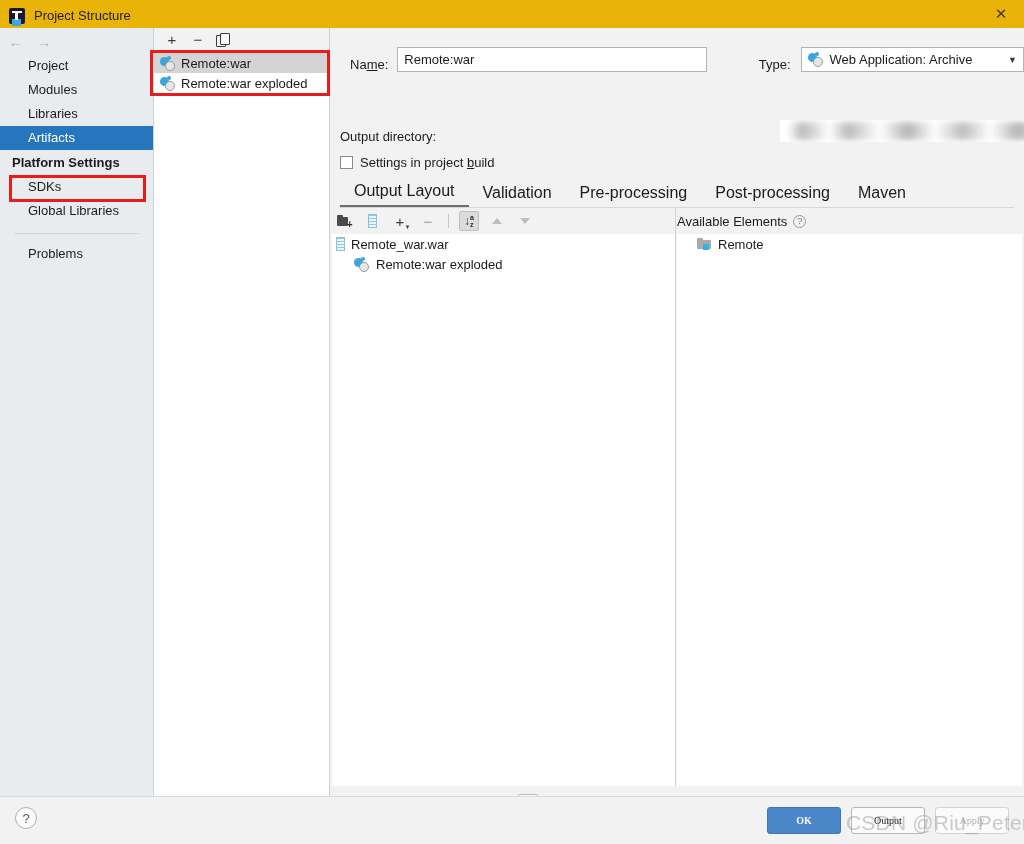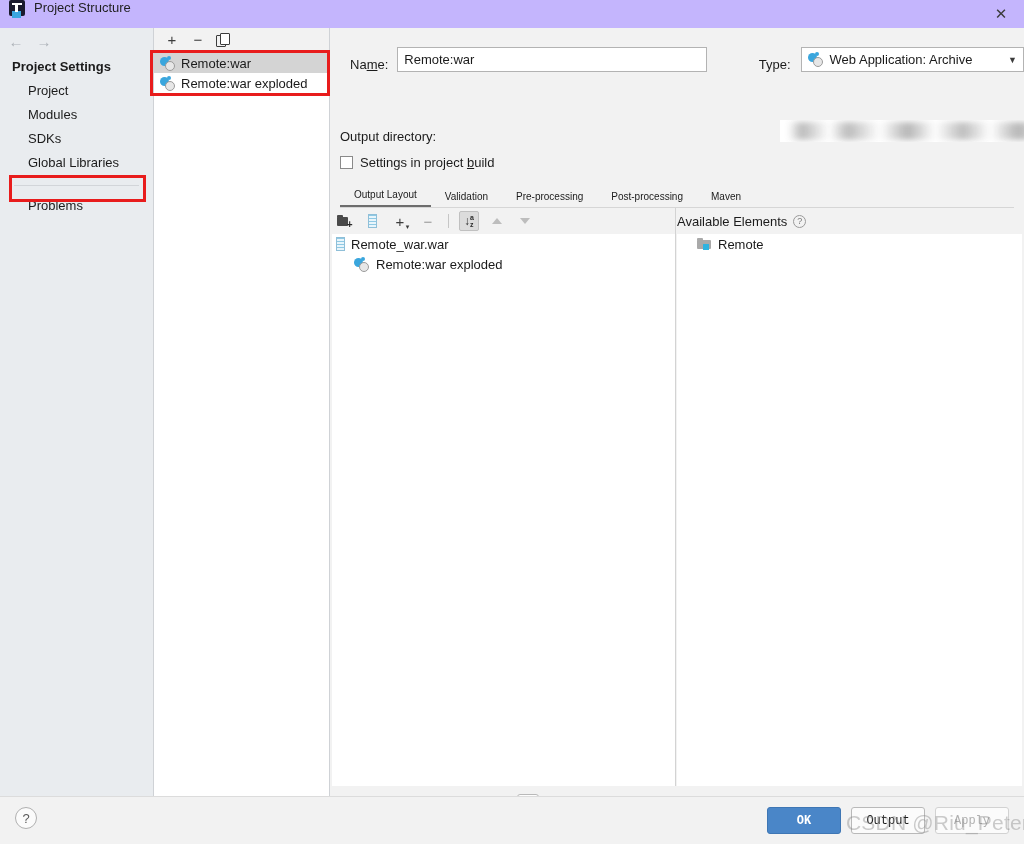--- a/index.html
+++ b/index.html
@@ -14,23 +14,23 @@
   }
   #app {
     position: relative;
     width: 1024px; height: 844px;
     background: #f2f2f2;
   }
 
   
   .titlebar {
     position: absolute; left: 0; top: 0; width: 1024px; height: 32px;
-    background: #c4b5fd;
+    background: #eab308;
     border-bottom: 1px solid #e2e2e2;
-    display: flex; align-items: flex-start;
+    display: flex; align-items: center;
   }
   .titlebar .ij-icon {
     width: 16px; height: 16px; margin-left: 9px; margin-right: 9px;
     background: #1a1a2e; border-radius: 2px;
     position: relative; flex: none;
   }
   .titlebar .ij-icon::before {
     content: ""; position: absolute; left: 3px; top: 3px;
     width: 10px; height: 2px; background: #ffffff;
   }
@@ -182,21 +182,21 @@
     flex: none;
   }
 
   
   .tabs {
     position: absolute; left: 10px; top: 155px; width: 674px; height: 25px;
     display: flex; align-items: flex-end;
     border-bottom: 1px solid #d6d6d6;
   }
   .tab {
-    padding: 0 14px 5px 14px; font-size: 10px; color: #1b1b1b;
+    padding: 0 14px 5px 14px; font-size: 16px; color: #1b1b1b;
   }
   .tab.active { border-bottom: 2px solid #6d6d6d; }
 
   
   .panes {
     position: absolute; left: 0; top: 180px; width: 694px; height: 578px;
   }
   .pane-left {
     position: absolute; left: 2px; top: 0; width: 344px; height: 578px;
     background: #ffffff; border-right: 1px solid #d3d3d3;
@@ -295,23 +295,23 @@
     background: #f2f2f2; border-top: 1px solid #dcdcdc;
   }
   .help-btn {
     position: absolute; left: 15px; top: 10px; width: 22px; height: 22px;
     border-radius: 50%; border: 1px solid #b0b0b0; background: #fbfbfb;
     color: #5a5a5a; font-size: 13px;
     display: flex; align-items: center; justify-content: center;
   }
   .btn {
     position: absolute; top: 10px; height: 27px;
-    border-radius: 3px; font-size: 12px;
+    border-radius: 3px; font-size: 10px;
     display: flex; align-items: center; justify-content: center;
-    font-family: Liberation Mono, monospace;
+    font-family: Liberation Serif, serif;
   }
   .btn-ok {
     left: 767px; width: 74px; background: #4a86c8; border: 1px solid #3e76b4;
     color: #ffffff; font-weight: bold;
   }
   .btn-cancel {
     left: 851px; width: 74px; background: #fbfbfb; border: 1px solid #b9b9b9;
     color: #1b1b1b;
   }
   .btn-apply {
@@ -344,24 +344,26 @@
     <span class="title-text">Project Structure</span>
     <div class="win-close">✕</div>
   </div>
 
   <div class="sidebar">
     <div class="nav-arrows">
       <span class="arrow">←</span>
       <span class="arrow">→</span>
     </div>
 
-    <div class="side-group">Project Settings</div>
     <div class="side-item">Project</div>
     <div class="side-item">Modules</div>
-
+    <div class="side-item">Libraries</div>
+    <div class="side-item selected">Artifacts</div>
+
+    <div class="side-group">Platform Settings</div>
     <div class="side-item">SDKs</div>
     <div class="side-item">Global Libraries</div>
 
     <div class="side-sep"></div>
     <div class="side-item">Problems</div>
   </div>
 
   <div class="artifacts-panel">
     <div class="artifacts-toolbar">
       <span class="tb-glyph">+</span>

